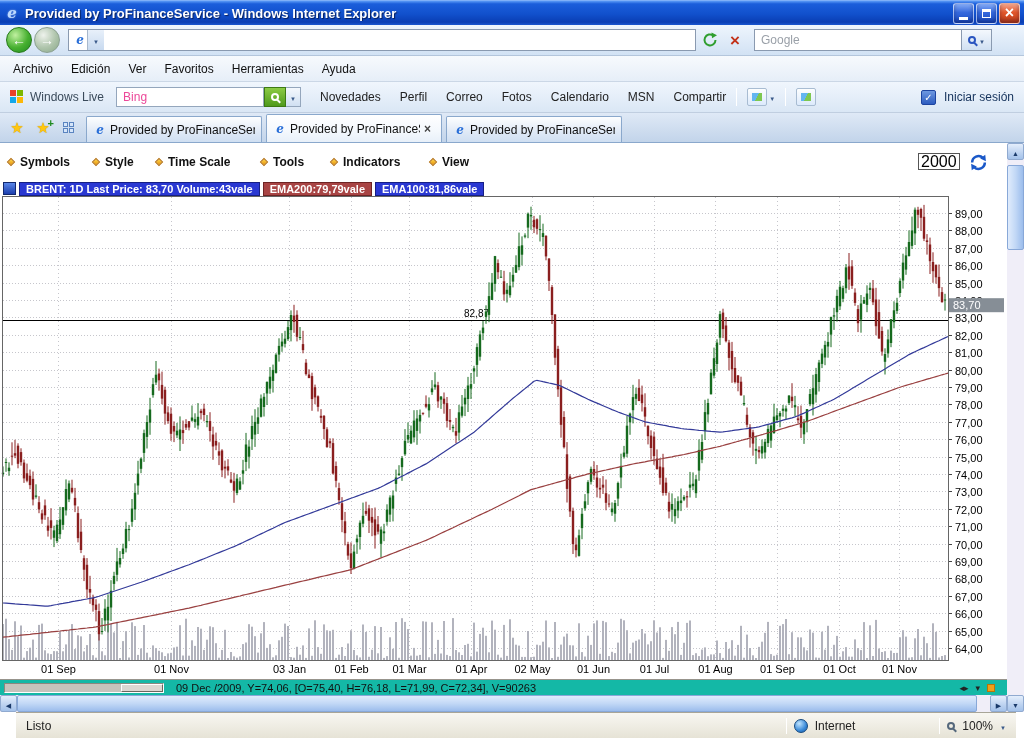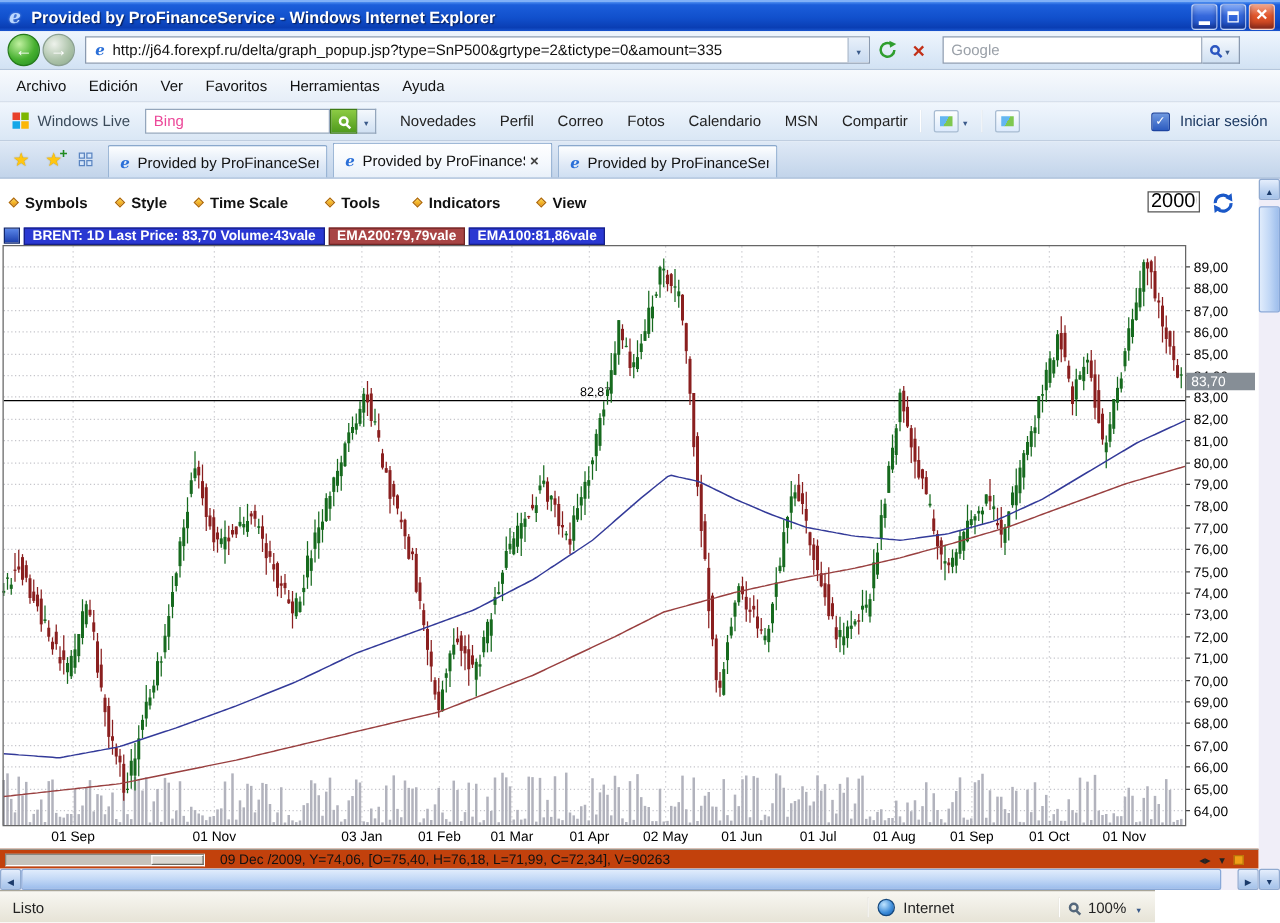--- a/index.html
+++ b/index.html
@@ -115,21 +115,21 @@
   .legend-charticon { width:13px; height:13px; margin-left:3px; border:1px solid #12286e;
     background:linear-gradient(#5a86e8,#1c3fae); flex:none; }
   .legend-box { margin-left:3px; height:14px; display:flex; align-items:center; padding:0 6px;
     color:#fff; font-size:11px; font-weight:bold; white-space:nowrap; }
   .legend-main   { background:#2a38d2; border:1px solid #161f86; }
   .legend-ema200 { background:#a84444; border:1px solid #6e2424; }
   .legend-ema100 { background:#2a38d2; border:1px solid #161f86; }
 
   .chart-area { position:absolute; top:53px; left:0; width:1007px; height:482px; }
 
-  .chart-status { position:absolute; top:536px; left:0; width:1007px; height:16px; background:#c2410c;
+  .chart-status { position:absolute; top:536px; left:0; width:1007px; height:16px; background:#14b8a6;
     border-top:1px solid #97948c; display:flex; align-items:center; font-size:11px; color:#111; }
   .cs-slider { position:relative; width:160px; height:10px; margin-left:4px; background:#c6c3bc; flex:none;
     border:1px solid; border-color:#8a877f #ffffff #ffffff #8a877f; }
   .cs-thumb { position:absolute; left:116px; top:0; width:42px; height:8px; background:#dbd8d2;
     border:1px solid; border-color:#ffffff #6a675f #6a675f #ffffff; }
   .cs-text { margin-left:12px; white-space:nowrap; }
   .cs-icons { margin-left:auto; margin-right:12px; display:flex; align-items:center; gap:7px; font-size:9px; color:#222; }
   .ic-arrows::before { content:"◂▸"; } .ic-down::before { content:"▾"; }
   .ic-square { width:8px; height:8px; background:#f0a018; border:1px solid #b87408; display:inline-block; }
 
@@ -142,21 +142,21 @@
   .h-thumb { width:960px; height:17px; flex:none; border:1px solid #88a8d8; border-radius:2px;
     background:linear-gradient(#e0ecfc,#c2d8f6 50%,#9cbdec); }
   .h-track { flex:1; }
   .vscroll { position:absolute; left:1007px; top:143px; width:17px; height:569px; background:#f0eef8;
     display:flex; flex-direction:column; }
   .v-track { flex:1; position:relative; }
   .v-thumb { position:absolute; top:5px; left:0; width:17px; height:85px; border:1px solid #88a8d8; border-radius:2px;
     background:linear-gradient(90deg,#e0ecfc,#c2d8f6 50%,#9cbdec); }
 
   
-  .statusbar { position:absolute; top:712px; left:0; width:924px; height:26px;
+  .statusbar { position:absolute; top:712px; left:16px; width:1000px; height:26px;
     background:linear-gradient(#f8f7f2,#e6e3d6); border-top:1px solid #a8a598;
     display:flex; align-items:center; padding:0 10px; color:#222;justify-content:flex-end; }
   .sb-right { margin-left:auto; display:flex; align-items:center; gap:7px; }
   .sb-sep { width:1px; height:16px; background:#c2bfb0; border-right:1px solid #fff; }
   .sb-gap { width:70px; }
   .globe { width:14px; height:14px; border-radius:50%; flex:none; border:1px solid #14487e;
     background:radial-gradient(circle at 35% 30%,#bfe4ff,#3a8ad8 60%,#1a5aa8); }
 </style>
 </head>
 <body>
@@ -179,21 +179,20 @@
 
   <div class="address-row">
     <div class="nav-circle nav-back">
         <span class="glyph-left"></span>
       </div>
     <div class="nav-circle nav-fwd">
         <span class="glyph-right"></span>
       </div>
     <div class="address-field">
       <span class="mini-e"></span>
-      <span class="url-text">http://j64.forexpf.ru/delta/graph_popup.jsp?type=SnP500&amp;grtype=2&amp;tictype=0&amp;amount=335</span>
       <span class="field-caret">
           <span class="glyph-caret"></span>
         </span>
     </div>
     <div class="sq-btn">
       <svg width="16" height="16" viewBox="0 0 16 16">
         <path d="M13.5 8a5.5 5.5 0 1 1-2.2-4.5" fill="none" stroke="#2f9e2f" stroke-width="2"></path>
         <polygon points="9.5,0.5 15,3.2 10,6.2" fill="#2f9e2f"></polygon>
       </svg>
     </div>

